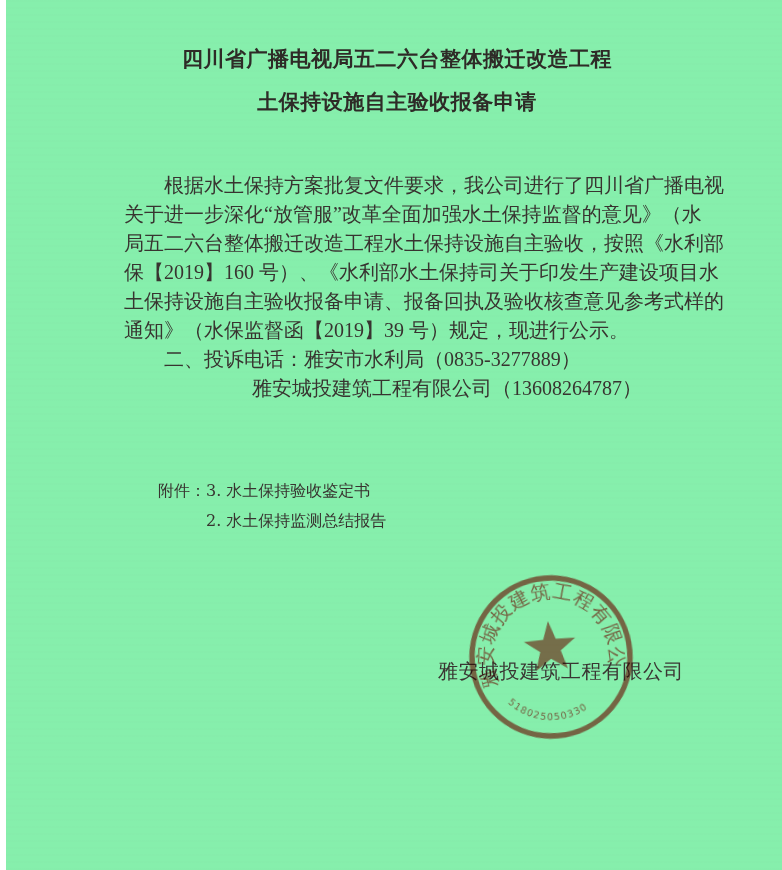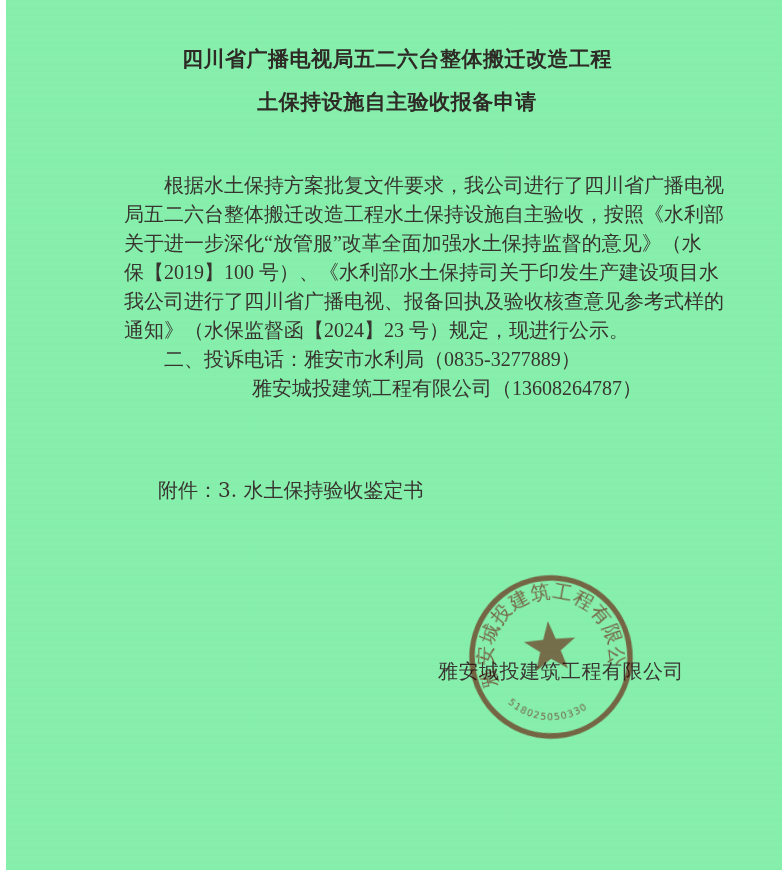--- a/index.html
+++ b/index.html
@@ -55,21 +55,21 @@
     white-space: nowrap;
   }
   .para-line.first { text-indent: 2em; }
   .para-line.last { text-align-last: left; }
   .item-line { text-indent: 2em; white-space: nowrap; }
   .item-cont { padding-left: 128px; white-space: nowrap; }
 
   .attachments {
     position: absolute;
     top: 476px; left: 152px;
-    font-size: 20px;
+    font-size: 16px;
     line-height: 29.5px;
     color: #383430;
   }
   .attach-grid {
     display: grid;
     grid-template-columns: auto auto;
   }
   .attach-label { white-space: nowrap; }
   .attach-item { white-space: nowrap; }
 
@@ -102,34 +102,35 @@
 
 <div class="page">
 
   <div class="titles">
     <div class="title-line1">四川省广播电视局五二六台整体搬迁改造工程</div>
     <div class="title-line2">土保持设施自主验收报备申请</div>
   </div>
 
   <div class="content">
     <div class="para-line first">根据水土保持方案批复文件要求，我公司进行了四川省广播电视</div>
+    <div class="para-line">关于进一步深化“放管服”改革全面加强水土保持监督的意见》（水</div>
     <div class="para-line">局五二六台整体搬迁改造工程水土保持设施自主验收，按照《水利部</div>
-    <div class="para-line">关于进一步深化“放管服”改革全面加强水土保持监督的意见》（水</div>
-    <div class="para-line">保【2019】100 号）、《水利部水土保持司关于印发生产建设项目水</div>
-    <div class="para-line">我公司进行了四川省广播电视、报备回执及验收核查意见参考式样的</div>
-    <div class="para-line last">通知》（水保监督函【2024】23 号）规定，现进行公示。</div>
+    <div class="para-line">保【2019】160 号）、《水利部水土保持司关于印发生产建设项目水</div>
+    <div class="para-line">土保持设施自主验收报备申请、报备回执及验收核查意见参考式样的</div>
+    <div class="para-line last">通知》（水保监督函【2019】39 号）规定，现进行公示。</div>
     <div class="item-line">二、投诉电话：雅安市水利局（0835-3277889）</div>
     <div class="item-cont">雅安城投建筑工程有限公司（13608264787）</div>
   </div>
 
   <div class="attachments">
     <div class="attach-grid">
       <div class="attach-label">附件：</div>
       <div>
         <div class="attach-item">3. 水土保持验收鉴定书</div>
+        <div class="attach-item">2. 水土保持监测总结报告</div>
       </div>
     </div>
   </div>
 
   <div class="signature">
     <div class="sig-company">雅安城投建筑工程有限公司</div>
   </div>
 
   <svg class="seal" viewBox="0 0 170 170" xmlns="http://www.w3.org/2000/svg">
     <defs>

